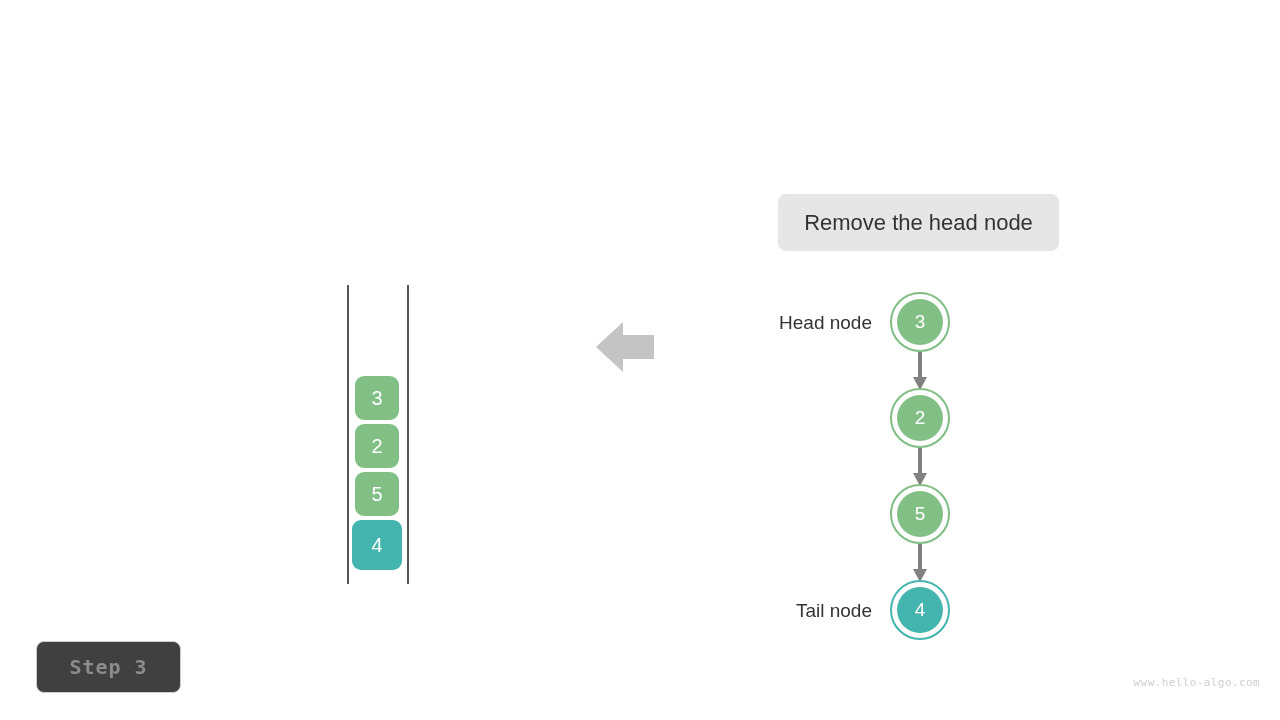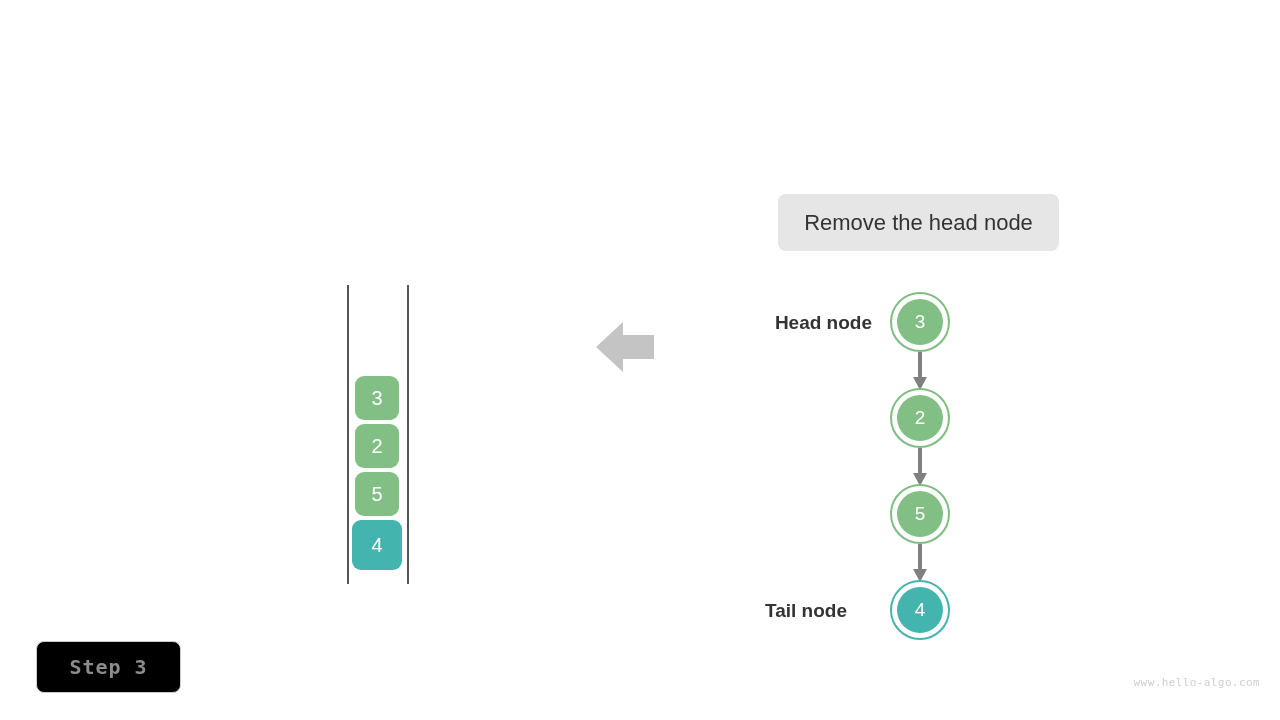--- a/index.html
+++ b/index.html
@@ -137,40 +137,40 @@
     display: flex;
     align-items: center;
     justify-content: center;
     color: #ffffff;
     font-size: 19px;
   }
   .ll-label {
     position: absolute;
     text-align: right;
     font-size: 19px;
-    font-weight: bold;
+    font-weight: normal;
     color: #333333;
     white-space: nowrap;
   }
   .ll-link {
     position: absolute;
     width: 20px;
     height: 40px;
   }
 
   
   #step-badge {
     position: absolute;
     left: 36px;
     top: 641px;
     width: 145px;
     height: 52px;
     border: 1px solid #cccccc;
     border-radius: 8px;
-    background: #000000;
+    background: #404040;
     display: flex;
     align-items: center;
     justify-content: center;
     font-family: "DejaVu Sans Mono", "Liberation Mono", monospace;
     font-size: 20px;
     font-weight: bold;
     color: #8c8c8c;
     letter-spacing: 1px;
     box-sizing: border-box;
   }
@@ -241,20 +241,20 @@
           <div class="inner" style="background: rgb(129, 191, 133);">2</div>
         </div>
         <div class="ll-node" style="left: 150px; top: 204px; border-color: rgb(127, 189, 131); background: rgb(255, 255, 255);">
           <div class="inner" style="background: rgb(129, 191, 133);">5</div>
         </div>
         <div class="ll-node" style="left: 150px; top: 300px; border-color: rgb(67, 181, 174); background: rgb(255, 255, 255);">
           <div class="inner" style="background: rgb(67, 181, 174);">4</div>
         </div>
       </div>
     <div class="ll-label" id="head-label" style="left:0px; top:32px; width:132px;">Head node</div>
-    <div class="ll-label" id="tail-label" style="left:0px; top:320px; width:132px;text-align:center;">Tail node</div>
+    <div class="ll-label" id="tail-label" style="left:0px; top:320px; width:132px;">Tail node</div>
   </div>
 
   <div id="step-badge">Step 3</div>
 
   <div id="watermark">www.hello-algo.com</div>
 
 </div>
 
 </body></html>

